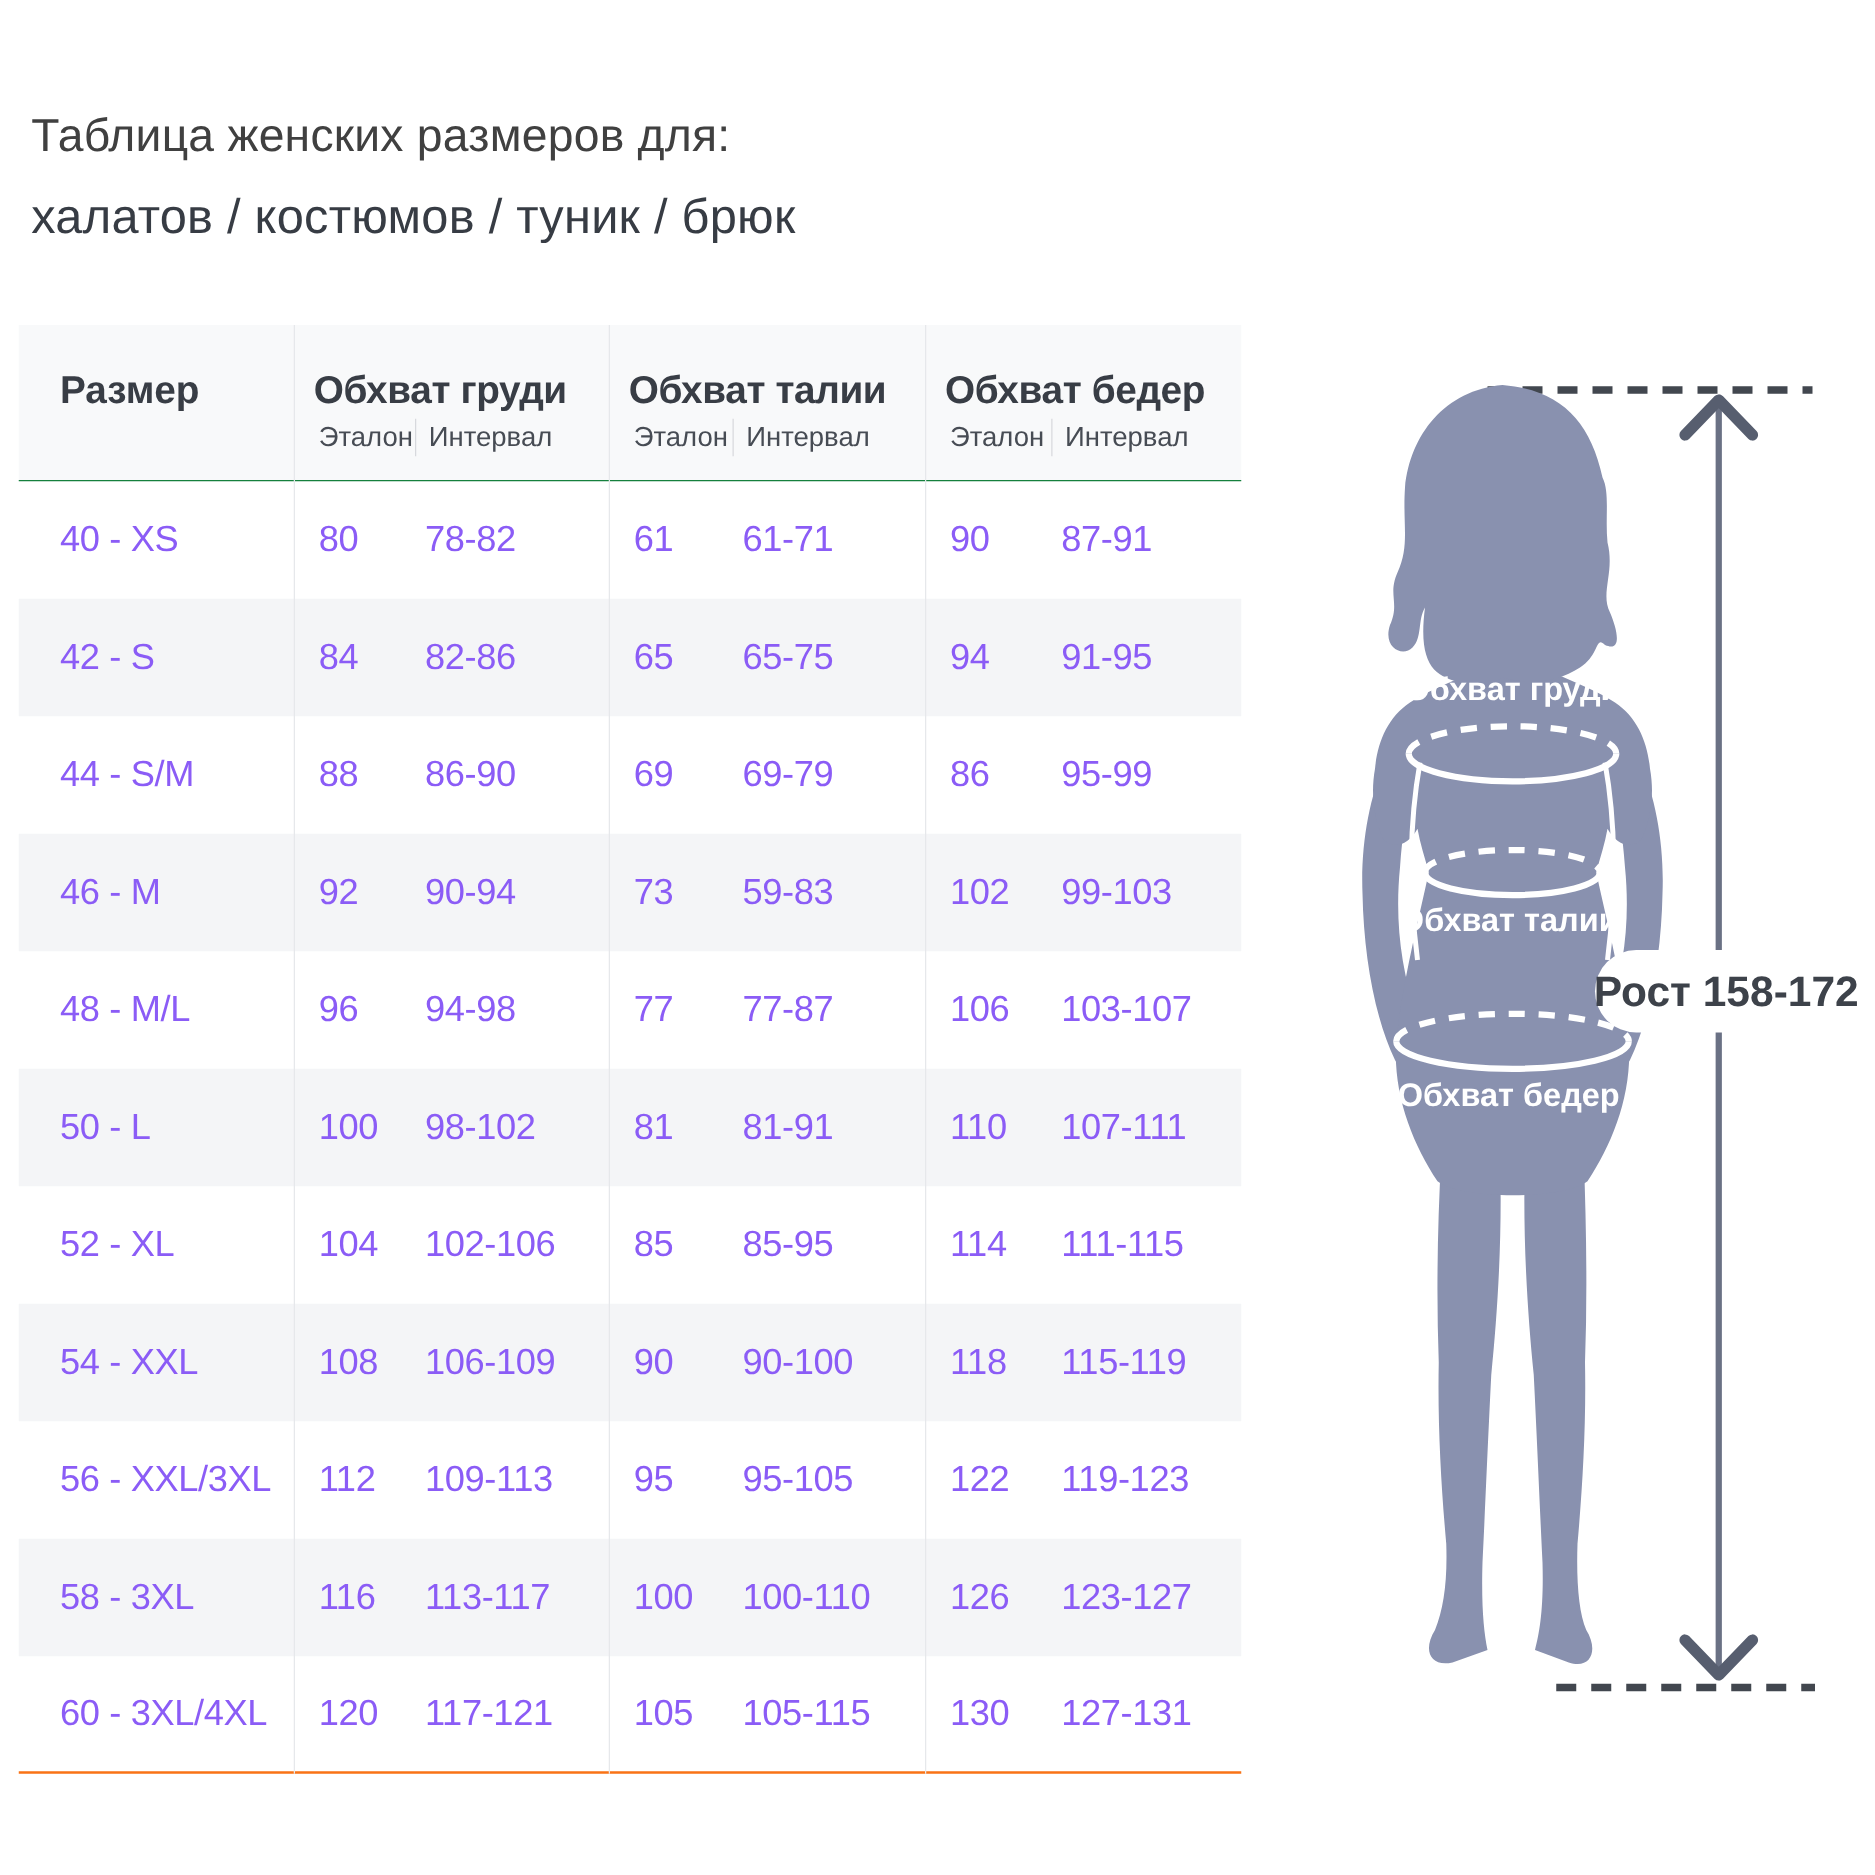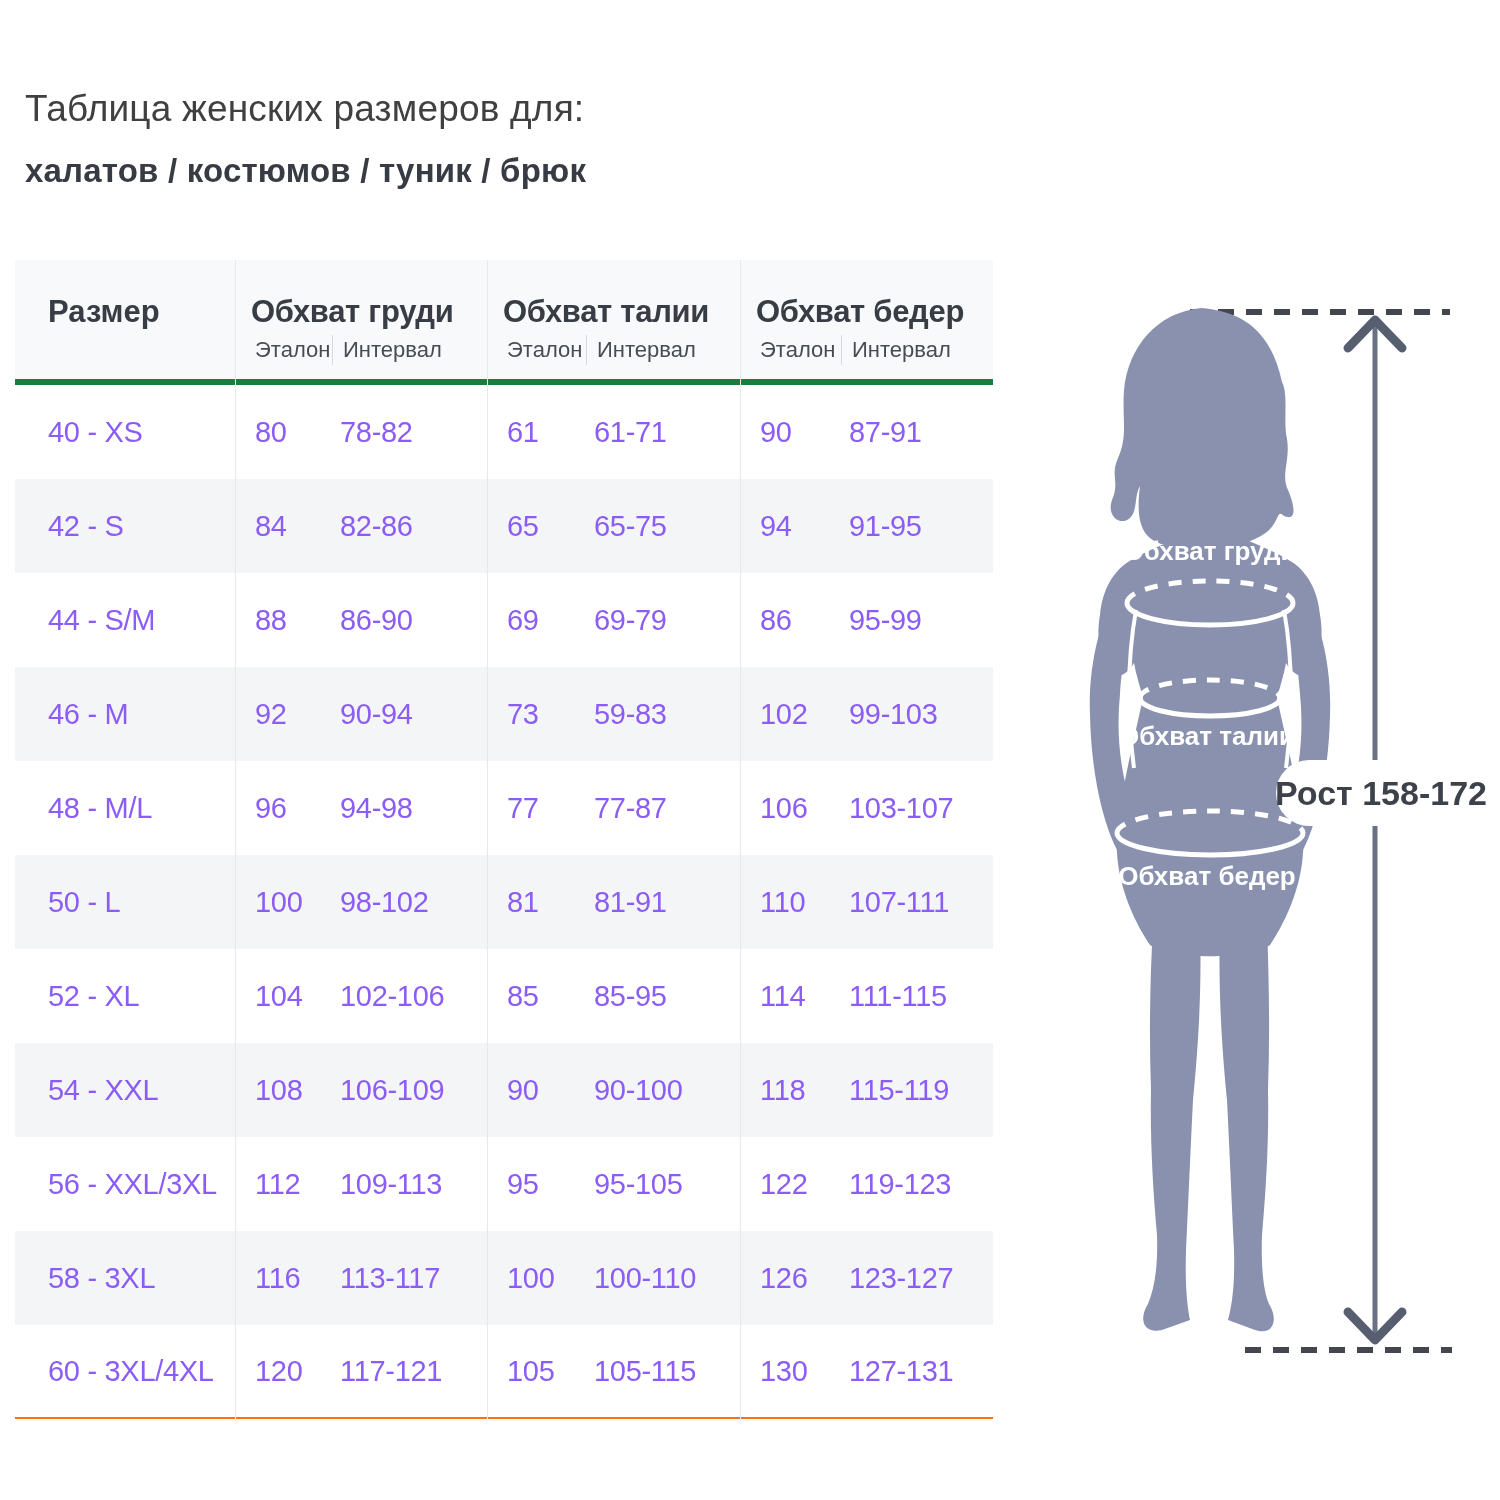--- a/index.html
+++ b/index.html
@@ -7,27 +7,27 @@
     position:relative;width:1500px;height:1500px;background:#ffffff;overflow:hidden;
     font-family:"Liberation Sans", sans-serif;color:#3e434b;
   }
   
   .page-title{
     position:absolute;left:25px;top:88px;
     font-size:37px;font-weight:400;letter-spacing:.2px;color:#404040;
   }
   .page-subtitle{
     position:absolute;left:25px;top:152px;
-    font-size:33px;font-weight:700;letter-spacing:.2px;color:#373c44;
+    font-size:39px;font-weight:400;letter-spacing:.2px;color:#373c44;
   }
   
   .size-table{position:absolute;left:15px;top:260px;width:978px;}
   .thead{
     display:grid;grid-template-columns:220px 252px 253px 253px;
-    height:125px;background:#f8f9fa;border-bottom:6px solid #15803d;
+    height:125px;background:#f8f9fa;border-bottom:1px solid #15803d;
     box-sizing:border-box;
   }
   .th-size{padding:34px 0 0 33px;font-size:31px;font-weight:700;color:#383d45;}
   .th-group{padding-top:34px;}
   .g-label{padding-left:16px;font-size:31px;font-weight:700;color:#383d45;letter-spacing:-.3px;}
   .g-subs{display:flex;align-items:center;margin-top:5px;font-size:22px;color:#474c54;}
   .g-subs .sub1{box-sizing:border-box;padding-left:20px;}
   .g1 .sub1{width:97px;} .g2 .sub1{width:99px;} .g3 .sub1{width:101px;}
   .g-subs .tick{width:1px;height:30px;background:#d7d9dd;}
   .g-subs .sub2{padding-left:10px;}

